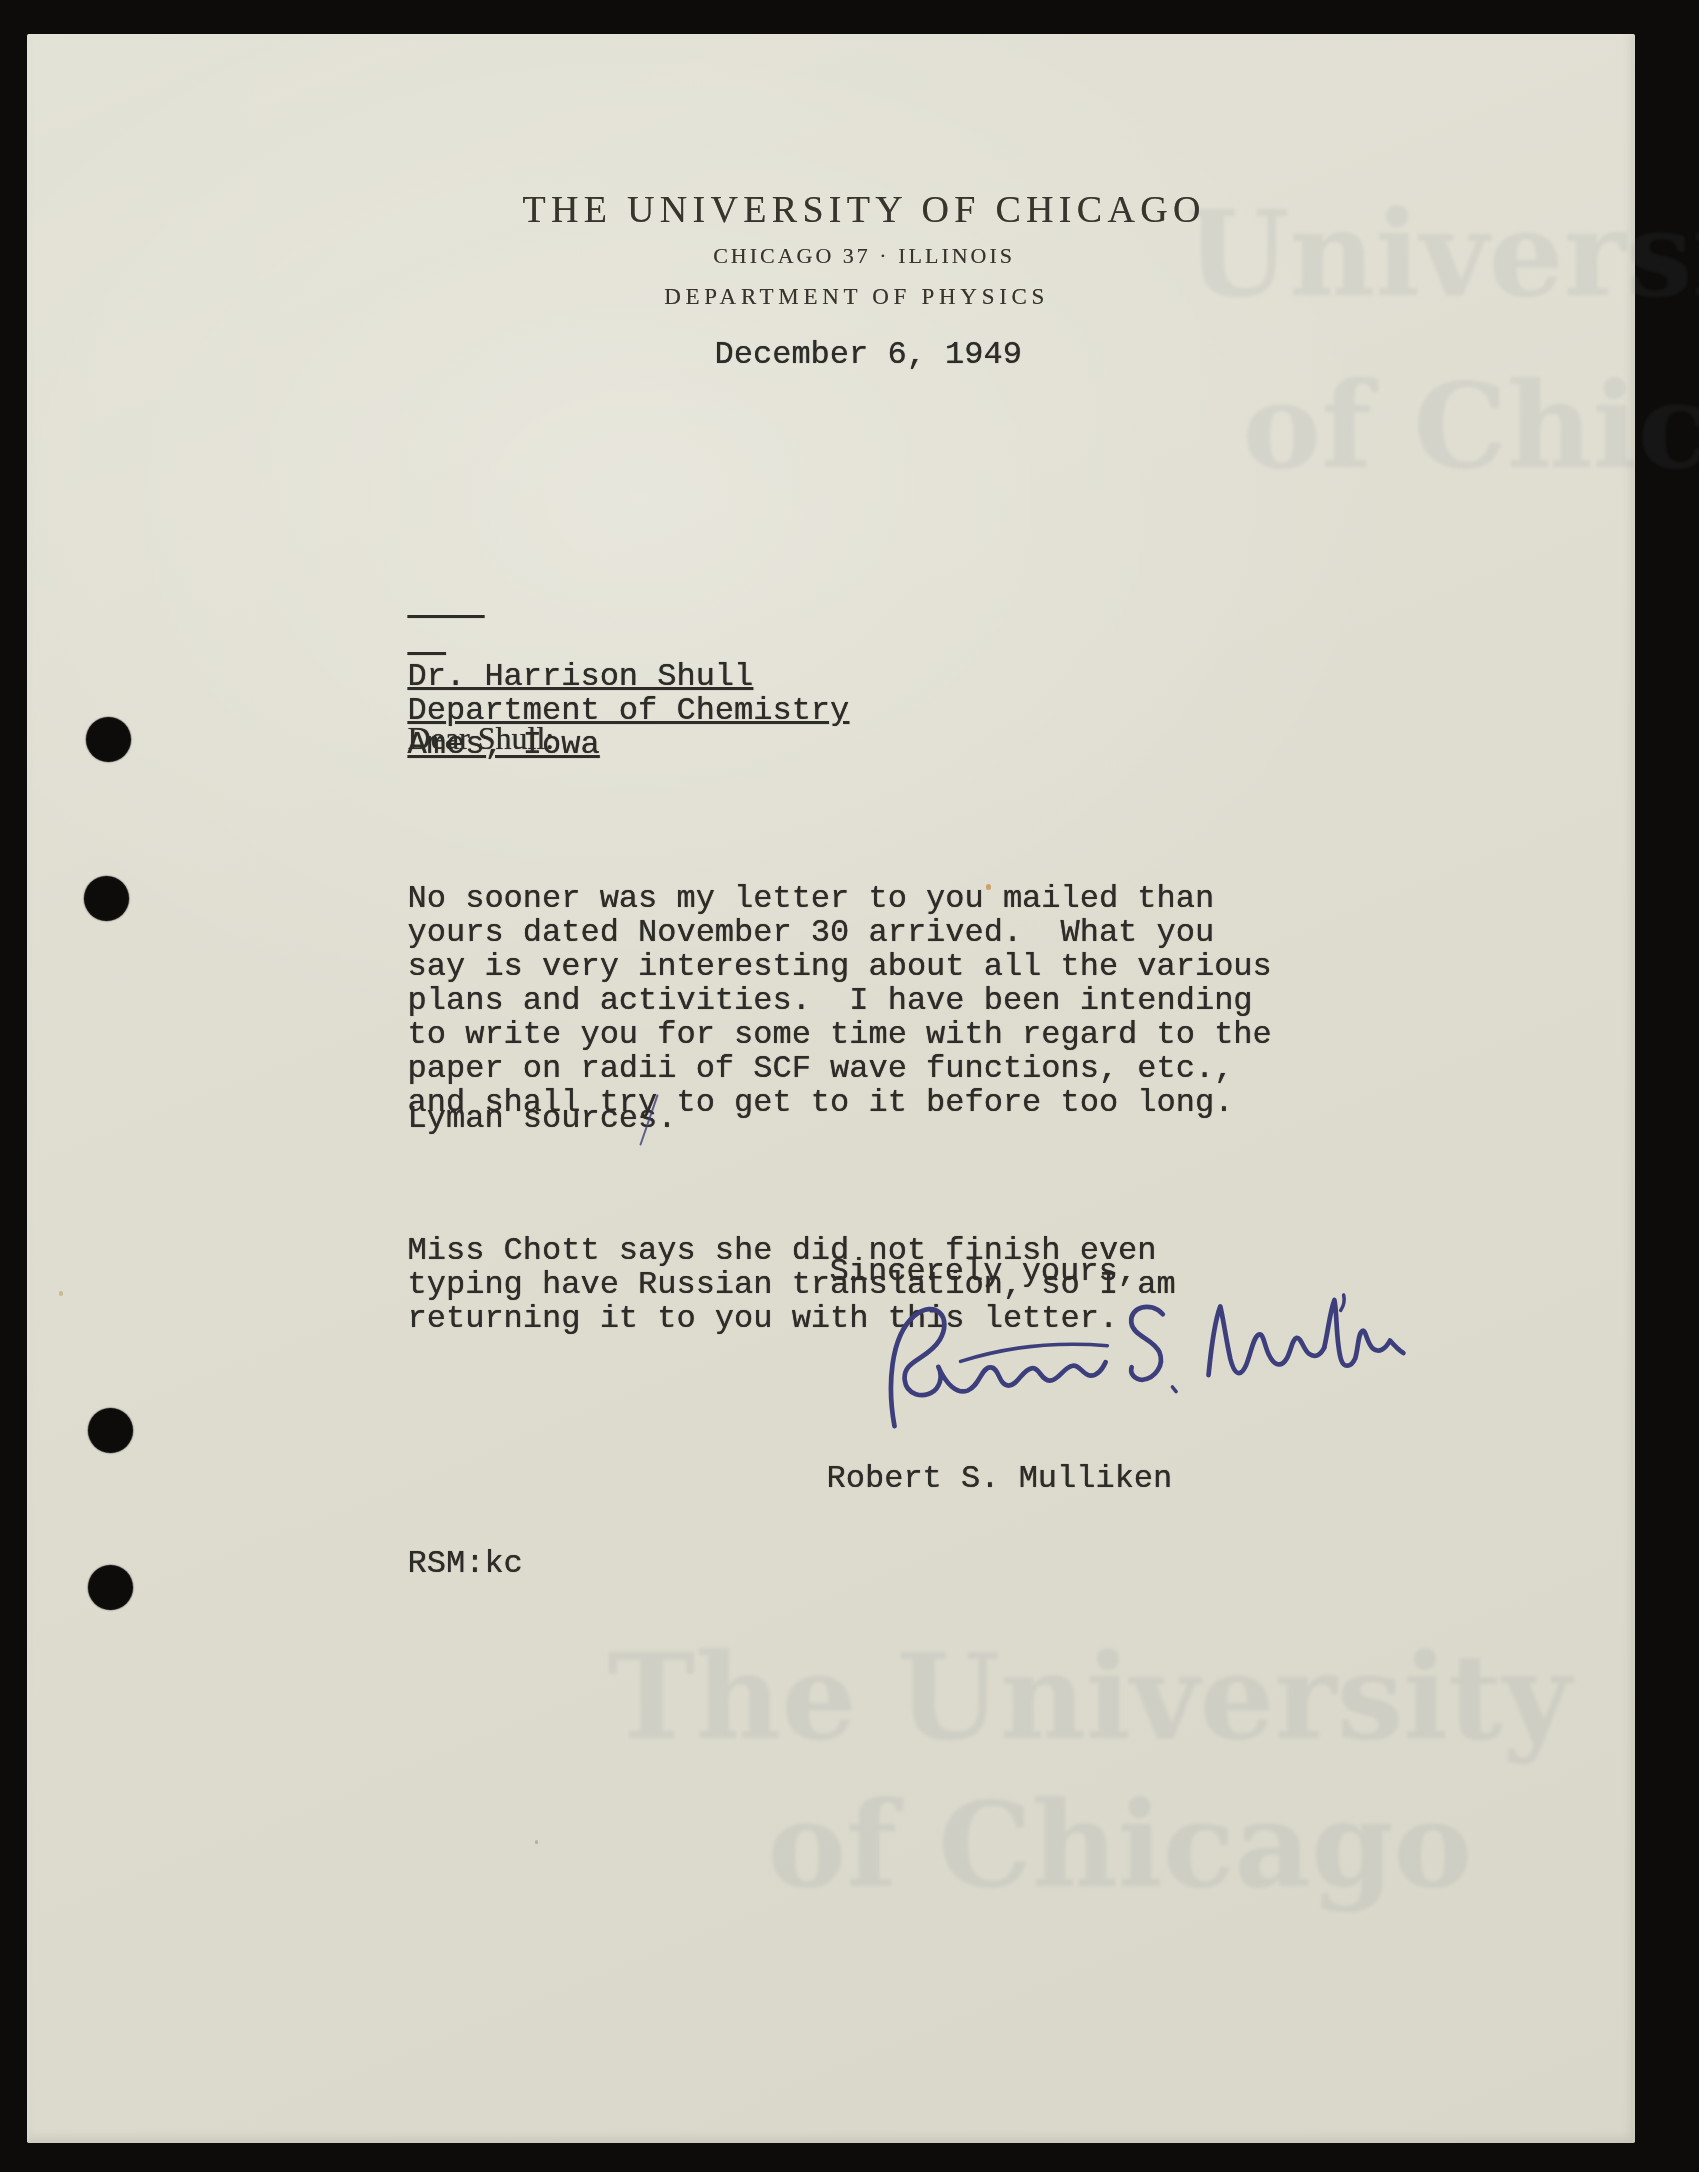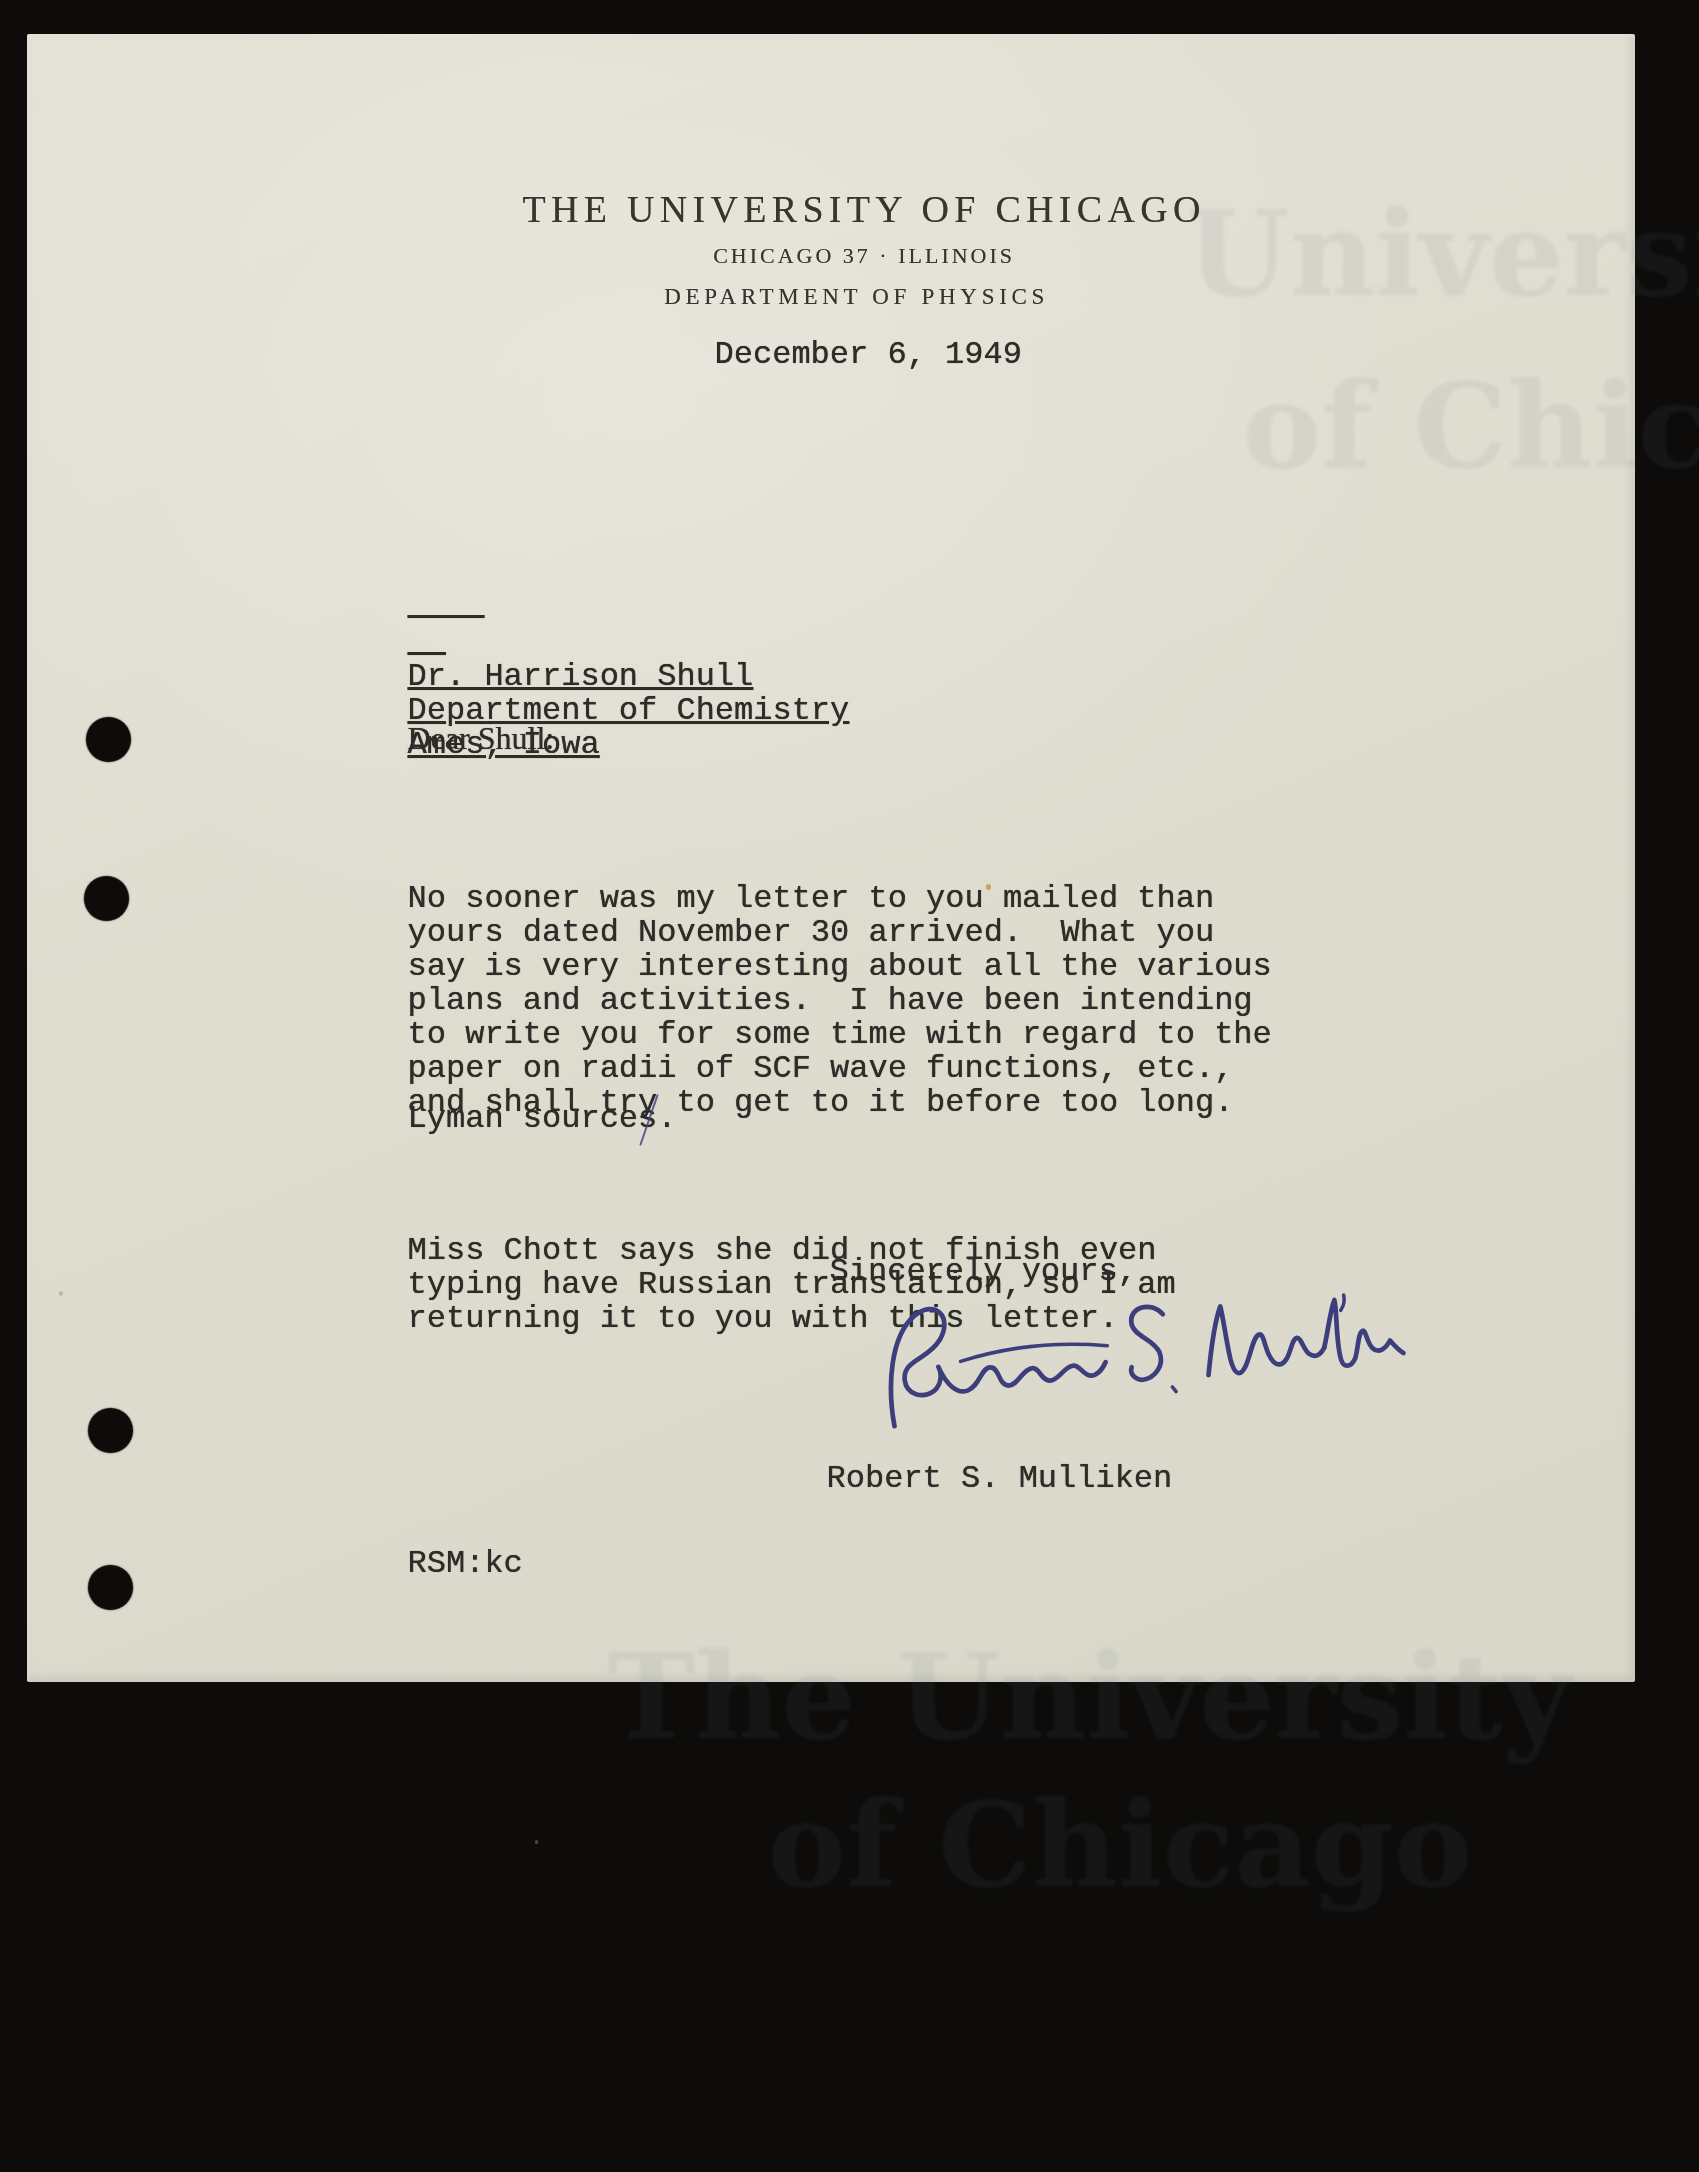--- a/index.html
+++ b/index.html
@@ -13,21 +13,21 @@
   html,body{width:1700px;height:2172px;}
   body{
     background:var(--background,#0d0c0a);
     font-family:"Liberation Mono", monospace;
     overflow:hidden;
     position:relative;
   }
   .paper{
     position:absolute;
     left:26.6px; top:34px;
-    width:1608px; height:1648px;
+    width:1608px; height:2109px;
     background:
       radial-gradient(ellipse 1298px 944px at 38% 22%, rgba(255,255,255,.22), rgba(255,255,255,0) 60%),
       linear-gradient(158deg, #e3e2d6 0%, #dfddd0 45%, #d8d7c9 100%);
     box-shadow: inset 1.2px 1.2px 4.7px rgba(255,255,255,.30), inset -3px -3.5px 10.6px rgba(0,0,0,.10);
     border-radius:1.8px;
   }
   
   .letterhead{
     position:absolute; left:67px; right:0; top:0;
     text-align:center;

